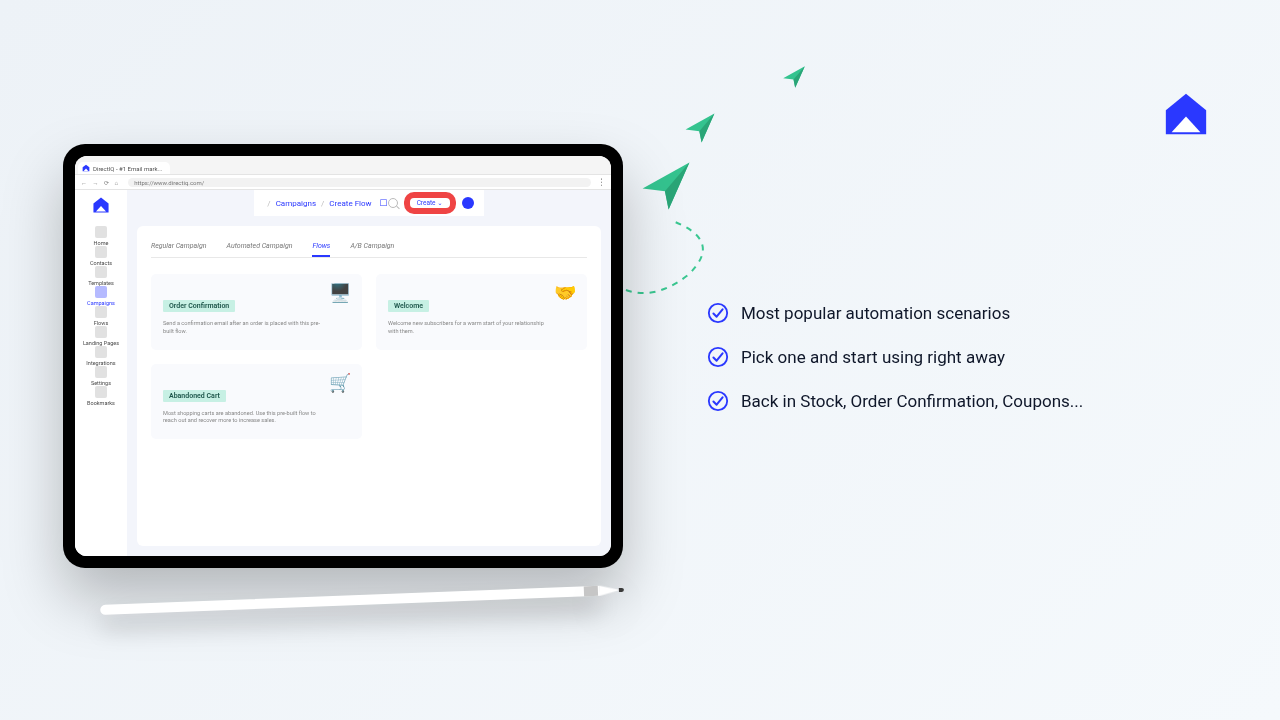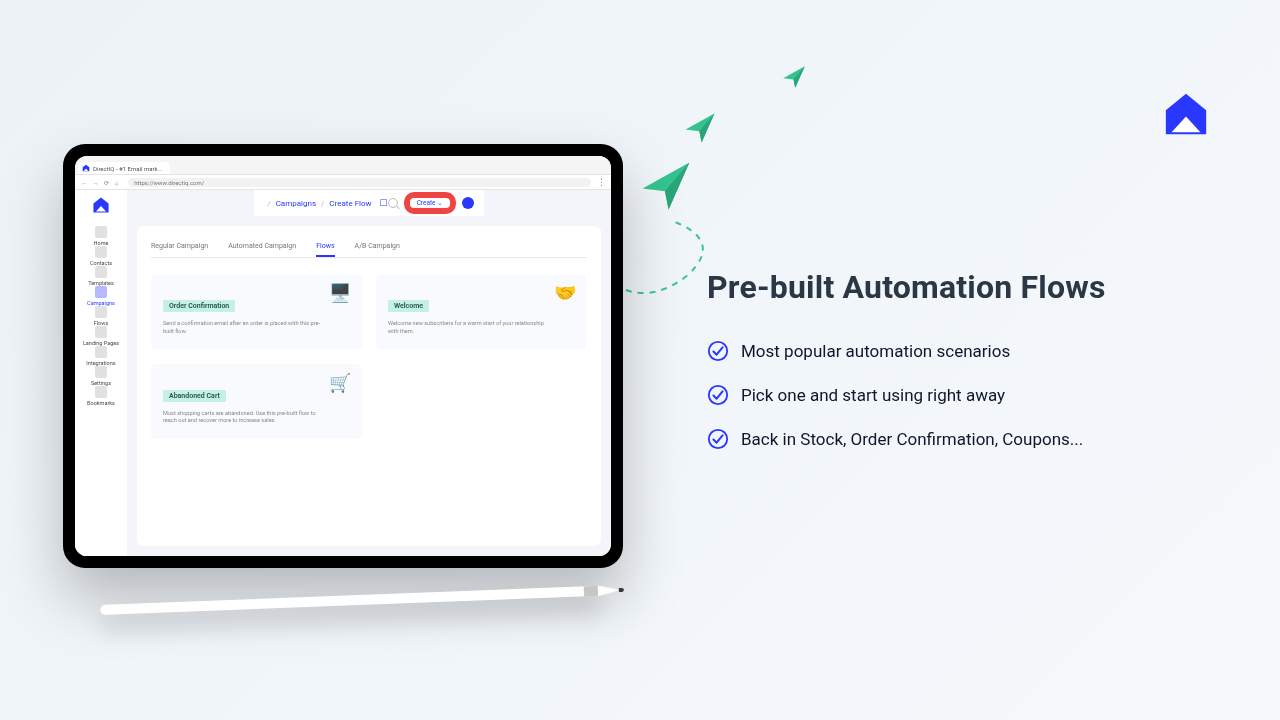--- a/index.html
+++ b/index.html
@@ -60,21 +60,21 @@
   .search-ico { width:10px; height:10px; border:1px solid #bbb; border-radius:50%; position:relative; cursor:pointer;}
   .search-ico::after { content:""; position:absolute; width:4px; height:1px; background:#bbb;
                        right:-3px; bottom:-1px; transform:rotate(45deg); }
   .create-btn { font-size:6.5px; color:#2a38ff; border:6px solid #ef4444; border-radius:10px;
                 padding:1px 7px; cursor:pointer; }
   .avatar { width:12px; height:12px; border-radius:50%; background:#2a38ff; cursor:pointer; }
   .bookmark-ico { font-size:9px; margin-left:6px; color:#2a38ff; cursor:pointer; }
 
   .content { flex:1; background:#fff; margin:10px; border-radius:6px; padding:12px 14px 16px 14px; overflow:hidden; }
   .sub-tabs { display:flex; gap:20px; font-size:7px; color:#777; border-bottom:1px solid #e8e8e8; }
-  .sub-tabs span { padding:4px 0 5px 0; cursor:pointer; }
+  .sub-tabs span { padding:4px 0 5px 0; cursor:pointer;font-style:italic; }
   .sub-tabs span.active { color:#2a38ff; border-bottom:2px solid #2a38ff; }
 
   .cards-grid { display:grid; grid-template-columns:1fr 1fr; gap:14px; margin-top:16px; }
   .card { background:#f9fafd; border-radius:5px; padding:12px 12px 14px 12px; position:relative;
           min-height:74px; cursor:pointer; }
   .card .c-ico { position:absolute; right:10px; top:8px; font-size:18px; color:#8fe1cc; }
   .card .c-title { display:inline-block; background:#c7f0e4; color:#1d554a; font-size:7px;
                    font-weight:600; padding:2px 6px; border-radius:1px; margin-top:14px;}
   .card .c-desc { font-size:5.6px; color:#888; margin-top:8px; line-height:1.4; max-width:85%; }
 
@@ -114,21 +114,20 @@
 </div>
 
 <div class="corner-logo">
   <svg viewBox="0 0 100 100">
       <polygon points="50,8 92,42 92,92 8,92 8,42" fill="#2a38ff"></polygon>
       <polygon points="20,88 50,55 80,88" fill="#fff"></polygon>
     </svg>
 </div>
 
 <div class="promo">
-  <h1>Pre-built Automation Flows</h1>
   <div class="checks" id="checks">
       <div class="check-row">
         <svg width="22" height="22" viewBox="0 0 24 24">
           <circle cx="12" cy="12" r="10" fill="none" stroke="#2a38ff" stroke-width="2"></circle>
           <polyline points="7,12.5 10.5,16 17,8" fill="none" stroke="#2a38ff" stroke-width="2.2" stroke-linecap="round" stroke-linejoin="round"></polyline>
         </svg>
         <span>Most popular automation scenarios</span>
       </div>
       <div class="check-row">
         <svg width="22" height="22" viewBox="0 0 24 24">

